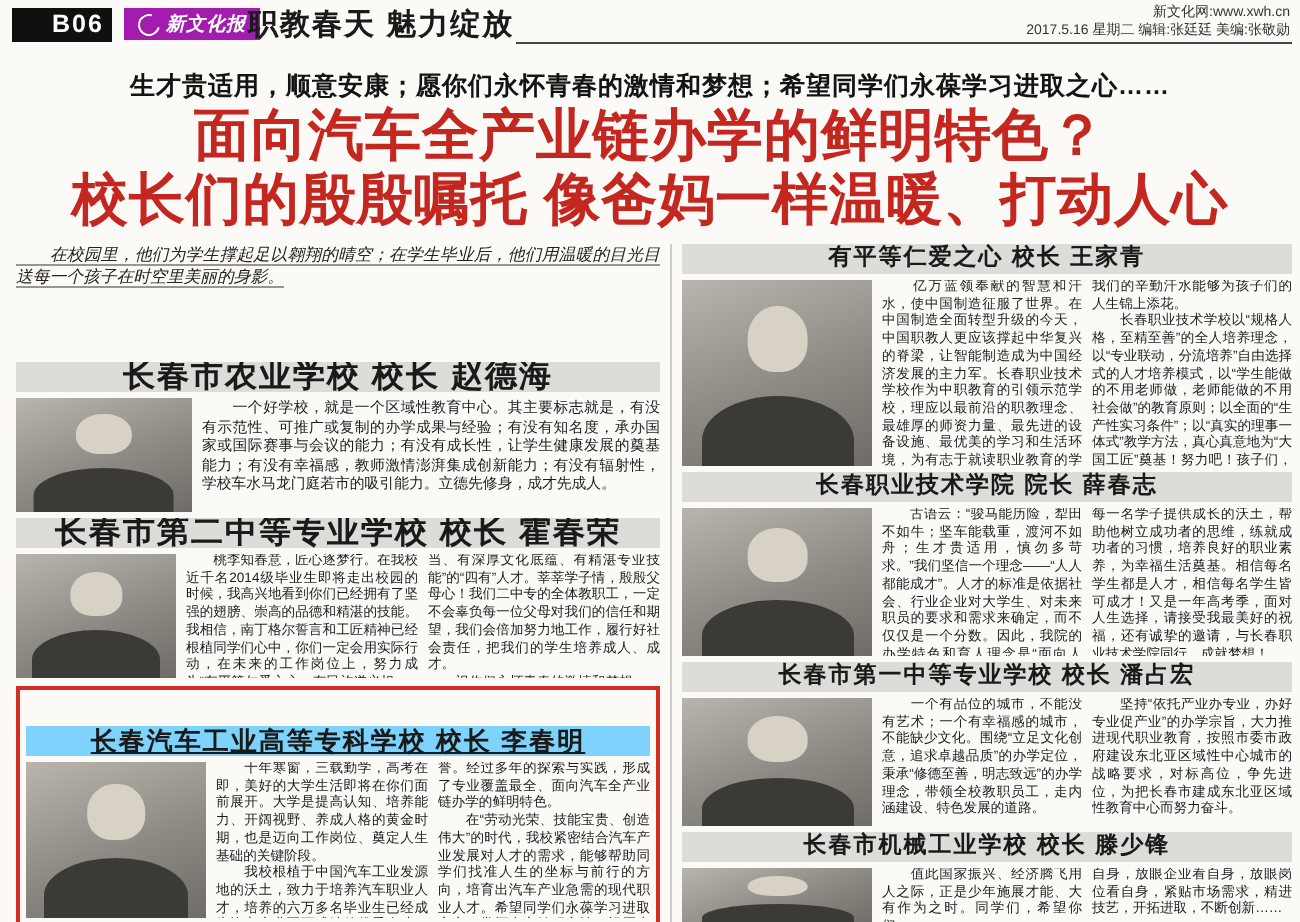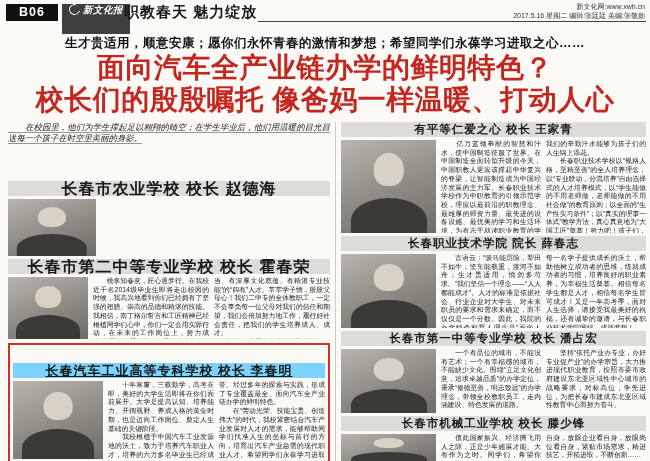--- a/index.html
+++ b/index.html
@@ -1,23 +1,23 @@
 <!DOCTYPE html>
 <html><head>
 <meta charset="utf-8">
 <style>
   html,body{margin:0;padding:0;background:#f2f0ec;}
   .page{position:relative;width:650px;height:461px;background:#fbfaf7;overflow:hidden;
         font-family:"Liberation Sans",sans-serif;color:#1a1a1a;margin:0 auto;}
   
   .hdr{position:relative;height:26px;}
-  .pagenum{position:absolute;left:6px;top:4px;width:52px;height:17px;background:#101010;
-           color:#fff;font-weight:bold;font-size:12.5px;text-align:center;line-height:17px;letter-spacing:1px;}
-  .mast{position:absolute;left:62px;top:4px;width:68px;height:30px;background:#404040;color:#fff;
-        display:flex;justify-content:center;gap:3px;}
+  .pagenum{position:absolute;left:6px;top:4px;width:34px;height:17px;background:#101010;
+           color:#fff;font-weight:bold;font-size:12.5px;text-align:center;line-height:17px;letter-spacing:1px;padding-left:16px;}
+  .mast{position:absolute;left:62px;top:4px;width:68px;height:16px;background:#a21caf;color:#fff;
+        display:flex;align-items:center;justify-content:center;gap:3px;}
   .mast .mark{width:9px;height:9px;border:1.6px solid #fff;border-right-color:transparent;
               border-radius:50%;transform:rotate(-30deg);}
   .mast .mtxt{font-size:9.5px;font-weight:bold;font-style:italic;letter-spacing:0.5px;
               font-family:"DejaVu Serif",serif;}
   .sectitle{position:absolute;left:124px;top:3px;font-size:15px;font-weight:bold;letter-spacing:1px;}
   .hrule{position:absolute;left:258px;right:4px;top:21px;height:1px;background:#444;}
   .hdr-right{position:absolute;right:5px;top:2px;text-align:right;font-size:7px;line-height:9px;color:#333;}
   
   .headline{margin-top:9px;text-align:center;}
   .kicker{font-size:12.5px;font-weight:bold;color:#141414;letter-spacing:0.5px;}
@@ -82,20 +82,21 @@
 
     <div class="col-l">
       <div class="intro">
         <p>　　在校园里，他们为学生撑起足以翱翔的晴空；在学生毕业后，他们用温暖的目光目送每一个孩子在时空里美丽的身影。</p>
       </div>
 
       <section>
         <div class="band">长春市农业学校 校长 赵德海</div>
         <div class="row" style="height:57px">
           <div class="photo" style="width:88px"></div>
+          <div class="tcol wide">　　一个好学校，就是一个区域性教育中心。其主要标志就是，有没有示范性、可推广或复制的办学成果与经验；有没有知名度，承办国家或国际赛事与会议的能力；有没有成长性，让学生健康发展的奠基能力；有没有幸福感，教师激情澎湃集成创新能力；有没有辐射性，学校车水马龙门庭若市的吸引能力。立德先修身，成才先成人。</div>
         </div>
       </section>
 
       <section>
         <div class="band">长春市第二中等专业学校 校长 霍春荣</div>
         <div class="row" style="height:62px">
           <div class="photo" style="width:80px"></div>
           <div class="tcol">　　桃李知春意，匠心逐梦行。在我校近千名2014级毕业生即将走出校园的时候，我高兴地看到你们已经拥有了坚强的翅膀、崇高的品德和精湛的技能。我相信，南丁格尔誓言和工匠精神已经根植同学们心中，你们一定会用实际行动，在未来的工作岗位上，努力成为“有平等仁爱之心，有民族道义担</div>
           <div class="tcol">当、有深厚文化底蕴、有精湛专业技能”的“四有”人才。莘莘学子情，殷殷父母心！我们二中专的全体教职工，一定不会辜负每一位父母对我们的信任和期望，我们会倍加努力地工作，履行好社会责任，把我们的学生培养成人、成才。
 　　祝你们永怀青春的激情和梦想，一生美好，顺意安康！</div>

